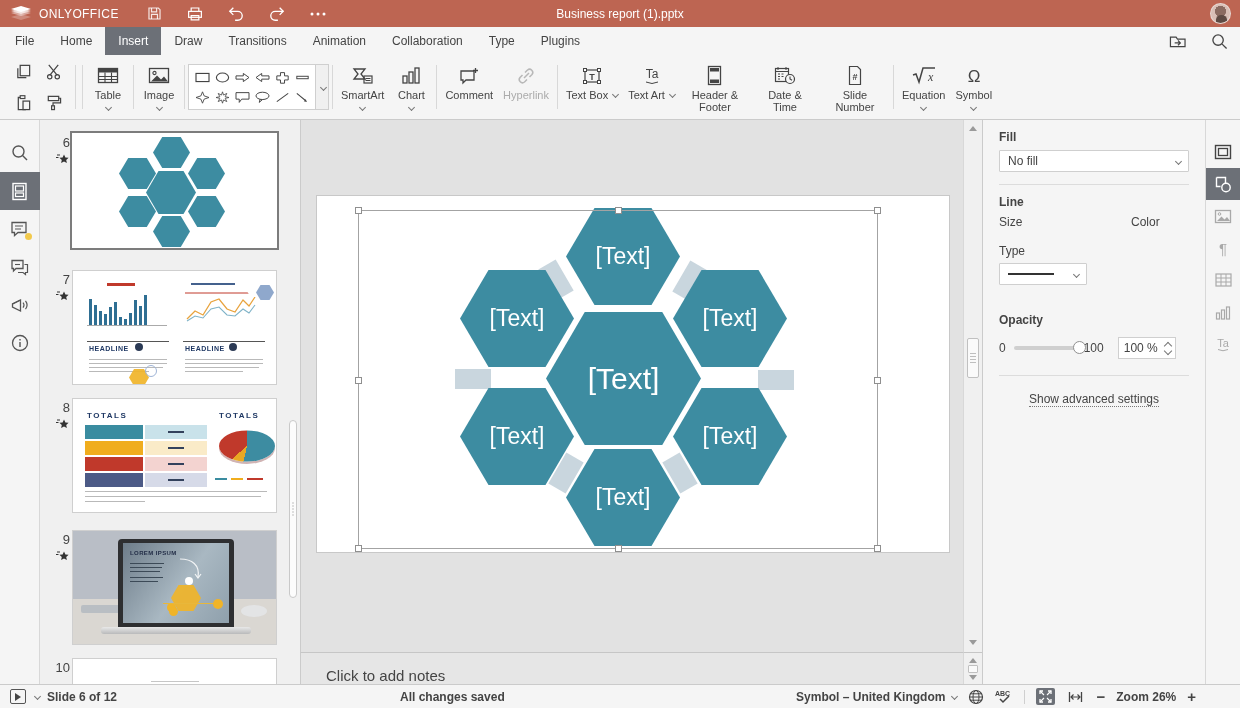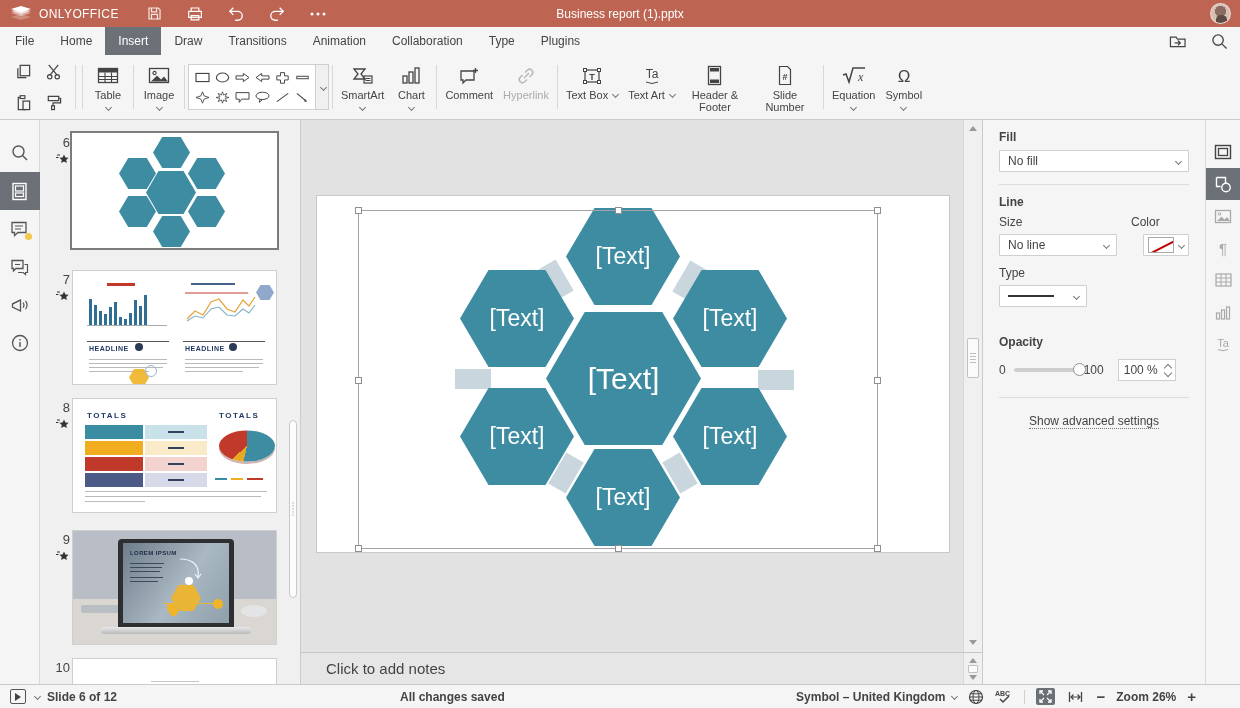--- a/index.html
+++ b/index.html
@@ -103,21 +103,21 @@
   .handle{position:absolute;width:7px;height:7px;background:#fff;border:1px solid #8F8F8F;pointer-events:auto;cursor:pointer}
 
   .vscroll{position:absolute;left:963px;top:120px;width:19px;height:532px;background:#F0F0F0;border-left:1px solid #D8D8D8;z-index:6}
   .varrow{width:18px;height:16px;display:flex;align-items:center;justify-content:center;cursor:pointer}
   .tri-up{width:0;height:0;border-left:4px solid transparent;border-right:4px solid transparent;border-bottom:5px solid #9A9A9A}
   .tri-dn{width:0;height:0;border-left:4px solid transparent;border-right:4px solid transparent;border-top:5px solid #9A9A9A}
   .vthumb{position:absolute;left:3px;top:218px;width:12px;height:40px;background:#FAFAFA;border:1px solid #C0C0C0;border-radius:2px}
   .vthumb .grips{position:absolute;left:2px;right:2px;top:50%;transform:translateY(-50%)}
   .vdn{position:absolute;left:0;bottom:2px}
 
-  .notes{position:absolute;left:300px;top:652px;width:663px;height:32px;background:#E6E6E6;border-left:1px solid #CBCBCB;border-top:1px solid #C6C6C6;display:flex;align-items:center;padding-left:25px;font-size:15px;color:#444;z-index:6;cursor:text}
+  .notes{position:absolute;left:300px;top:652px;width:663px;height:32px;background:#E6E6E6;border-left:1px solid #CBCBCB;border-top:1px solid #C6C6C6;display:flex;align-items:flex-end;padding-left:25px;font-size:15px;color:#444;z-index:6;cursor:text}
   .notes-scroll{position:absolute;left:963px;top:652px;width:19px;height:32px;background:#F0F0F0;border-left:1px solid #D8D8D8;border-top:1px solid #C6C6C6;display:flex;flex-direction:column;align-items:center;justify-content:center;gap:2px;z-index:7}
   .nbox{width:10px;height:8px;background:#FAFAFA;border:1px solid #C0C0C0;border-radius:1px}
 
   
   .rpanel{position:absolute;left:982px;top:120px;width:223px;height:564px;background:#F5F5F5;border-left:1px solid #CBCBCB;padding:10px 16px 0 16px;font-size:12px;color:#444;z-index:20}
   .sect-title{font-weight:bold;margin-bottom:6px}
   .select{position:relative;height:22px;background:#fff;border:1px solid #CFCFCF;border-radius:1px;display:flex;align-items:center;padding:0 20px 0 8px;cursor:pointer}
   .select .chev{position:absolute;right:7px;margin:0}
   .hr{height:1px;background:#DCDCDC;margin:12px 0 10px 0}
   .sublab{margin-bottom:5px}
@@ -439,20 +439,31 @@
         <svg width="15" height="21" viewBox="0 0 15 21">
             <rect x="1.5" y="1.5" width="12" height="18" fill="none" stroke="#444" stroke-width="1.3"></rect>
             <rect x="3" y="3" width="9" height="3.5" fill="#444"></rect>
             <rect x="3" y="14.5" width="9" height="3.5" fill="#444"></rect>
           </svg>
       </span>
       <span class="lblwrap"><span>Header &amp; Footer</span></span>
     </div>
     <div class="bigbtn">
       <span class="ic">
+        <svg width="22" height="21" viewBox="0 0 22 21">
+            <rect x="1.5" y="3.5" width="13" height="13" fill="none" stroke="#444" stroke-width="1.2"></rect>
+            <path d="M1.5 6.5h13M4 2v3M12 2v3M4 9h2M7.5 9h2M4 11.5h2M7.5 11.5h2M4 14h2" stroke="#444" stroke-width="1"></path>
+            <circle cx="16" cy="14" r="4.5" fill="#F5F5F5" stroke="#444" stroke-width="1.2"></circle>
+            <path d="M16 11.5V14l2 1.3" fill="none" stroke="#444" stroke-width="1.1"></path>
+          </svg>
+      </span>
+      <span class="lblwrap"><span>Date &amp; Time</span></span>
+    </div>
+    <div class="bigbtn">
+      <span class="ic">
         <svg width="16" height="21" viewBox="0 0 16 21">
             <path d="M2.5 1.5h8l3 3v15h-11z" fill="none" stroke="#444" stroke-width="1.2"></path>
             <text x="8" y="14.5" font-size="9" font-weight="bold" fill="#444" text-anchor="middle" font-family="Liberation Sans,sans-serif">#</text>
           </svg>
       </span>
       <span class="lblwrap"><span>Slide Number</span></span>
     </div>
     <div class="tsep"></div>
 
     <div class="bigbtn">
@@ -767,30 +778,20 @@
     <div class="select" style="width:190px">
       <span>No fill</span>
         <span class="chev"></span>
     </div>
     <div class="hr"></div>
     <div class="sect-title">Line</div>
     <div class="row2" style="width:190px">
       <span class="sublab">Size</span>
       <span class="sublab" style="width:58px">Color</span>
     </div>
-    <div class="row2" style="width:190px;align-items:center">
-      <div class="select" style="width:118px">
-        <span>No line</span>
-          <span class="chev"></span>
-      </div>
-      <div class="colorbtn">
-        <span class="swatch"></span>
-          <span class="chev"></span>
-      </div>
-    </div>
     <div class="sublab" style="margin-top:10px">Type</div>
     <div class="select" style="width:88px">
       <span class="typeline"></span>
         <span class="chev"></span>
     </div>
     <div class="sect-title" style="margin-top:28px">Opacity</div>
     <div class="oprow">
       <span>0</span>
       <div class="slider">
         <span class="knob"></span>

